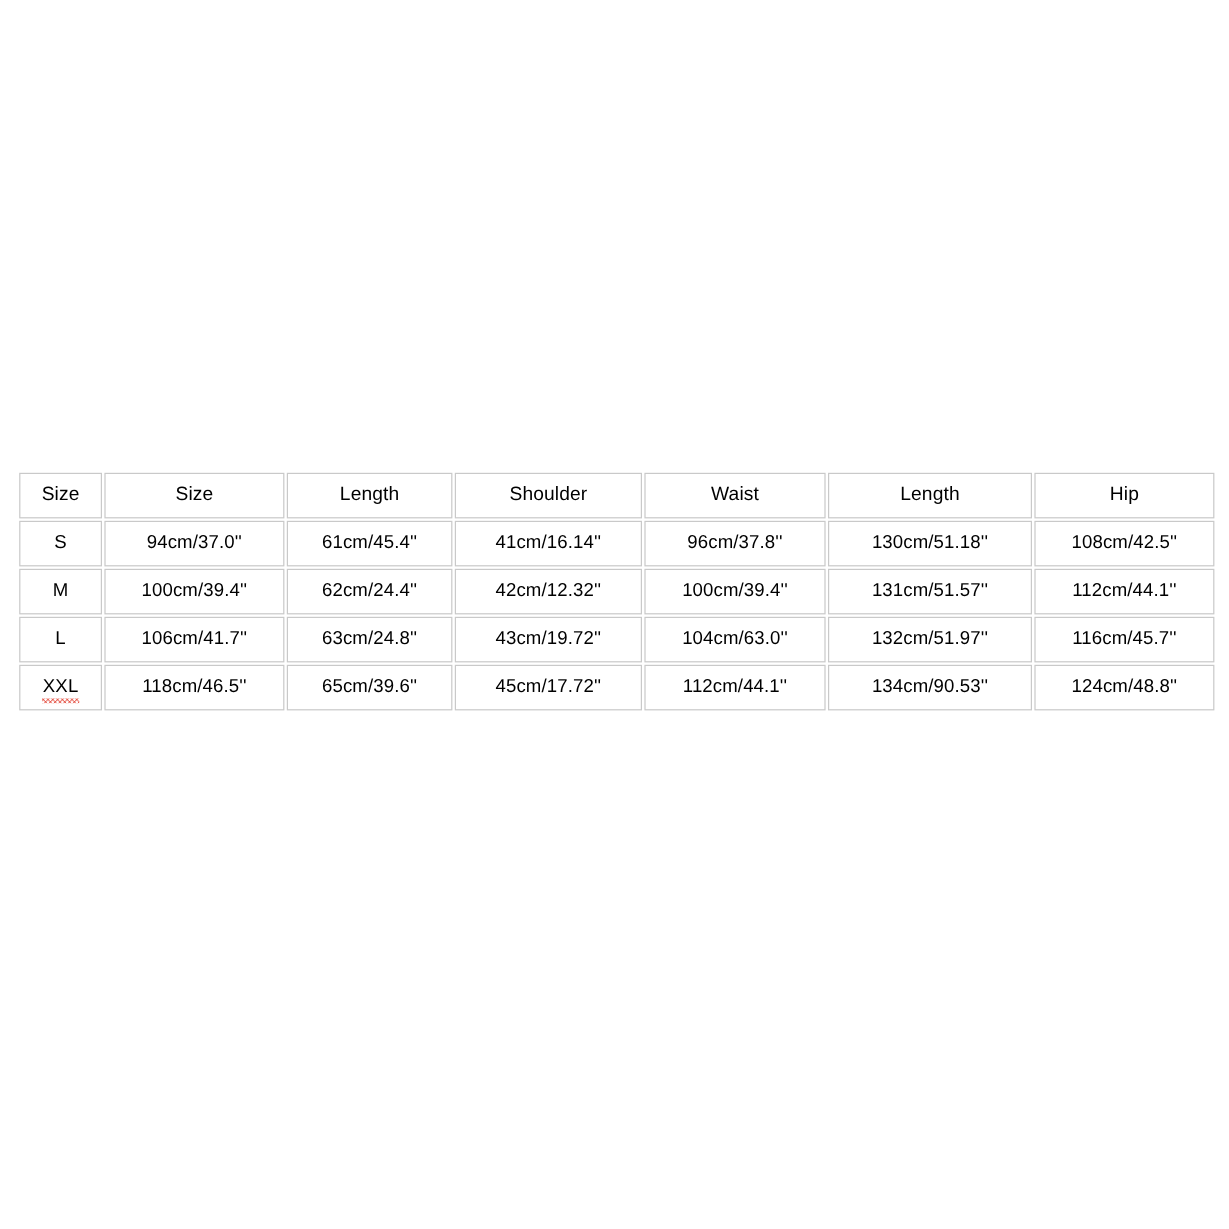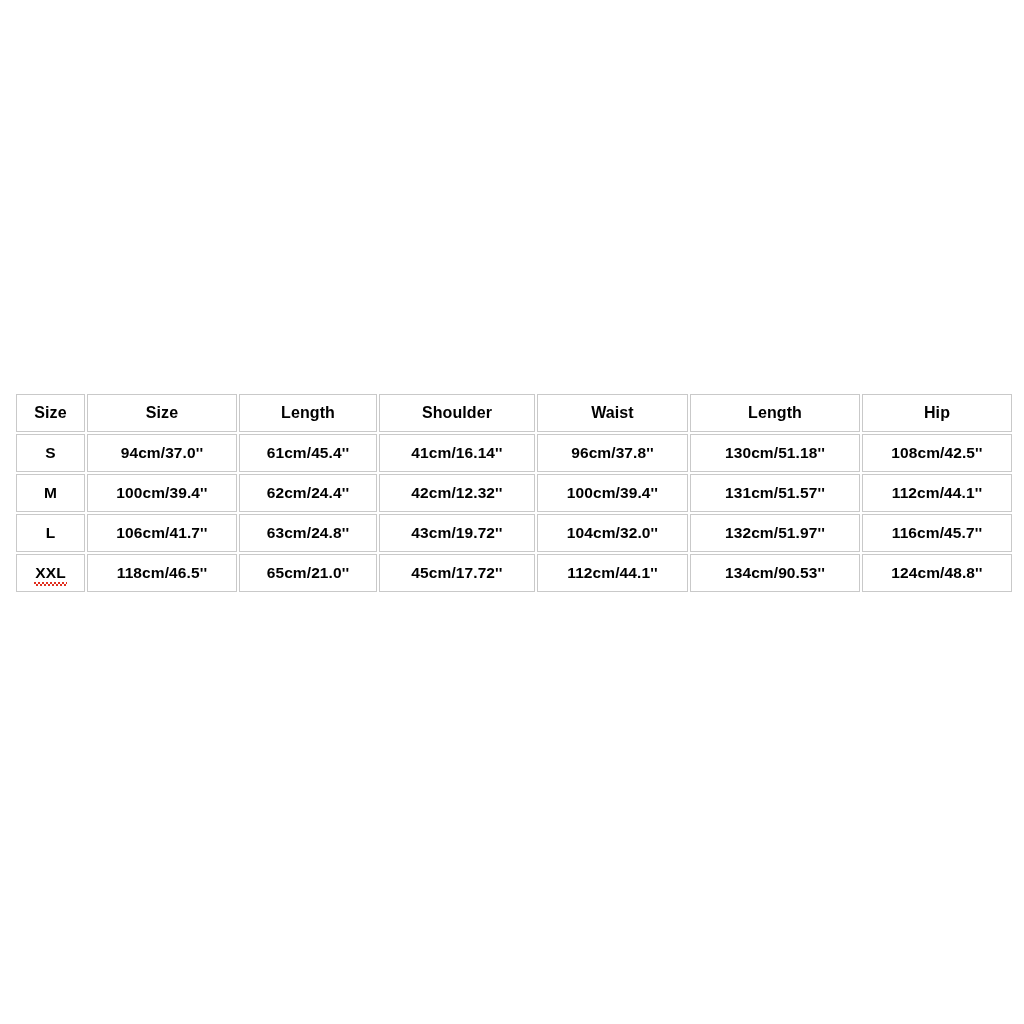--- a/index.html
+++ b/index.html
@@ -29,21 +29,21 @@
     border-collapse: separate;
     border-spacing: 2px 2px;
     table-layout: fixed;
     background: #ffffff;
   }
 
   table.size-chart td {
     border: 1px solid #c9c9c9;
     background: #ffffff;
     color: #000000;
-    font-weight: bold;
+    font-weight: normal;
     text-align: center;
     vertical-align: middle;
     height: 36px;
     padding: 0 2px;
     font-size: 15.5px;
     letter-spacing: 0.1px;
     white-space: nowrap;
     overflow: hidden;
   }
 
@@ -130,30 +130,30 @@
         <td>100cm/39.4''</td>
         <td>131cm/51.57''</td>
         <td>112cm/44.1''</td>
       </tr>
 
       <tr>
         <td class="size-cell">L</td>
         <td>106cm/41.7''</td>
         <td>63cm/24.8''</td>
         <td>43cm/19.72''</td>
-        <td>104cm/32.0''</td>
+        <td>104cm/63.0''</td>
         <td>132cm/51.97''</td>
         <td>116cm/45.7''</td>
       </tr>
 
 
       <tr>
         <td class="size-cell"><span class="spellcheck">XXL</span></td>
         <td>118cm/46.5''</td>
-        <td>65cm/21.0''</td>
+        <td>65cm/39.6''</td>
         <td>45cm/17.72''</td>
         <td>112cm/44.1''</td>
         <td>134cm/90.53''</td>
         <td>124cm/48.8''</td>
       </tr>
     </tbody>
   </table>
 </div>
 
 </body></html>

